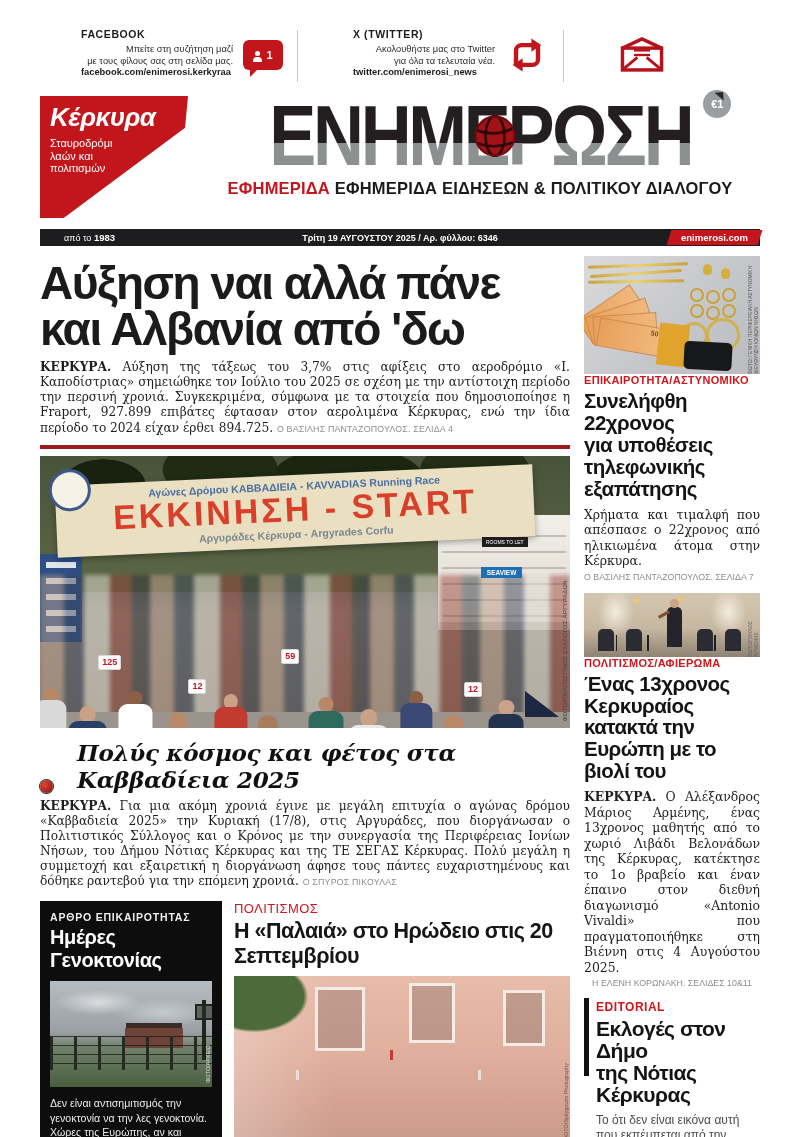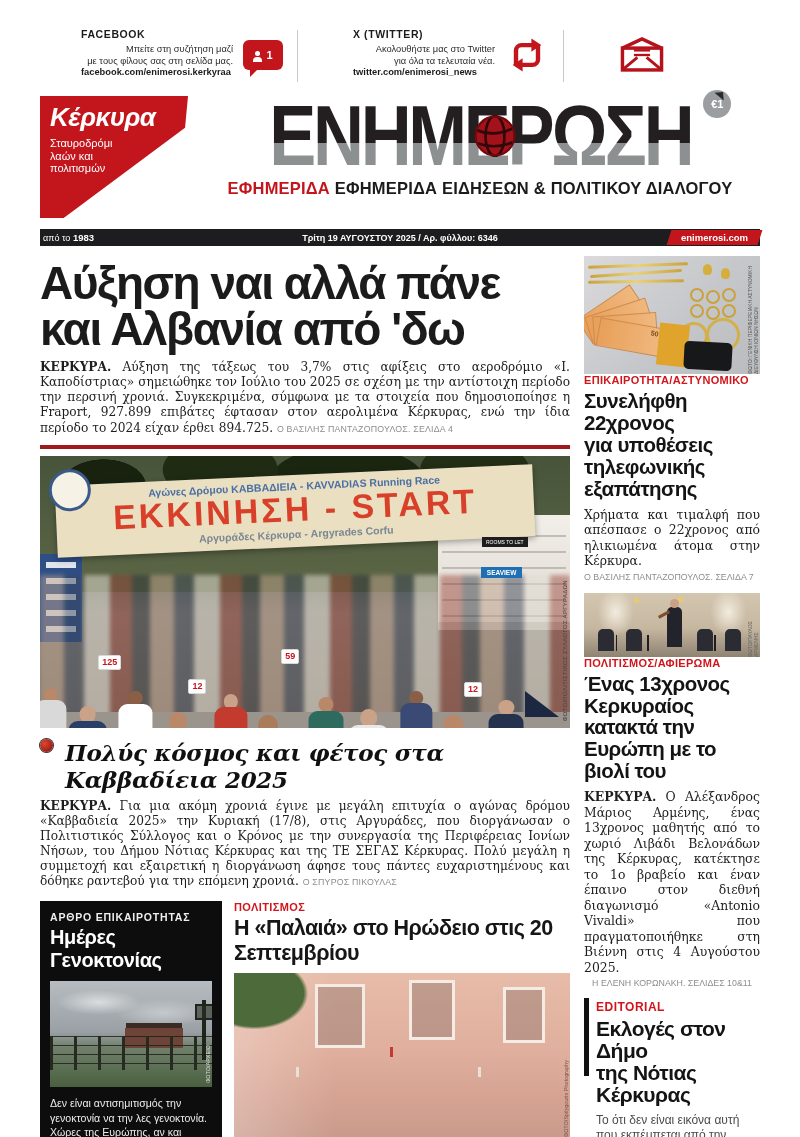--- a/index.html
+++ b/index.html
@@ -35,21 +35,21 @@
     -webkit-background-clip:text;background-clip:text;color:transparent;-webkit-text-fill-color:transparent;}
   .globe{position:absolute;left:50%;top:24%;width:42px;height:42px;transform:translateX(-6px);}
   .price-badge{position:absolute;right:6px;top:-6px;width:28px;height:28px;border-radius:50%;background:#9b9ea1;
     color:#fff;font-size:11px;font-weight:bold;line-height:28px;text-align:center;}
   .price-badge::before{content:'';position:absolute;top:-4px;right:2px;border:6px solid transparent;border-bottom-color:#2a2a2a;transform:rotate(40deg);}
   .tagline{margin-top:4px;font-size:16.5px;font-weight:800;letter-spacing:.2px;}
   .tagline .t-red{color:#c3161c;}
 
   
   .datebar{position:relative;margin:9px 40px 0;height:17px;background:#1d1d1f;color:#fff;display:flex;align-items:center;font-size:9px;}
-  .db-since{padding-left:3px;}
+  .db-since{padding-left:24px;}
   .db-since b{font-size:9.5px;}
   .db-issue{position:absolute;left:0;right:0;text-align:center;font-weight:bold;font-size:9px;}
   .db-site{margin-left:auto;position:relative;background:#c3161c;transform:skewX(-18deg);padding:2px 12px;}
   .db-site span{display:inline-block;transform:skewX(18deg);font-weight:bold;font-size:9.5px;}
 
   
   .content{display:flex;gap:14px;margin:10px 40px 0;}
   .left-col{width:530px;flex:0 0 530px;}
   .right-col{width:176px;flex:0 0 176px;}
 
@@ -87,21 +87,21 @@
   .runner{position:absolute;z-index:3;}
   .runner::before{content:'';position:absolute;top:0;left:50%;transform:translateX(-50%);width:calc(var(--w)*.40);height:calc(var(--w)*.40);border-radius:50%;background:var(--skin);}
   .runner::after{content:'';position:absolute;top:calc(var(--w)*.36);left:50%;transform:translateX(-50%);width:calc(var(--w)*.92);height:calc(var(--h) - var(--w)*.36);border-radius:9px 9px 3px 3px;background:var(--shirt);}
   .bib{position:absolute;z-index:4;background:#fff;border:1px solid #d8d8d8;color:#c3161c;font-weight:bold;font-size:9px;line-height:13px;padding:0 3px;border-radius:2px;}
   .ph-sign1{position:absolute;right:8%;top:30%;background:#1d1d1d;color:#fff;font-size:5px;padding:2px 4px;z-index:3;}
   .ph-sign2{position:absolute;right:9%;top:41%;background:#1f6fb5;color:#fff;font-size:6.5px;font-weight:bold;padding:2px 6px;z-index:3;}
   .flag{position:absolute;right:2%;bottom:4%;width:0;height:0;border-left:34px solid #1c2742;border-top:26px solid transparent;z-index:3;}
   .v-credit{position:absolute;right:2px;bottom:6px;writing-mode:vertical-rl;transform:rotate(180deg);font-size:6px;letter-spacing:.3px;color:#444;z-index:5;}
 
   
-  .race-head{display:flex;align-items:flex-start;gap:12px;margin:11px 0 6px;}
+  .race-head{display:flex;align-items:flex-end;gap:24px;margin:11px 0 6px;}
   .dot{width:13px;height:13px;border-radius:50%;background:radial-gradient(circle at 35% 35%,#e0452e,#7e1010);box-shadow:0 0 0 1px #333;flex:0 0 auto;}
   .race-headline{margin:0;font-family:"DejaVu Serif",serif;font-style:italic;font-weight:bold;font-size:23px;letter-spacing:-.3px;color:#101010;}
   .race-body{margin:0;font-family:"DejaVu Serif",serif;font-size:12.2px;line-height:1.24;text-align:justify;color:#1e1e1e;}
   .race-body .intro{font-weight:bold;}
 
   
   .bottom-row{display:flex;gap:12px;margin-top:12px;}
   .genocide-box{flex:0 0 182px;width:182px;background:#0d0d0d;color:#fff;padding:10px 10px 12px;box-sizing:border-box;}
   .gb-kicker{font-size:10.5px;font-weight:bold;letter-spacing:.8px;color:#efefef;}
   .gb-head{font-size:20px;font-weight:800;letter-spacing:-.4px;margin:3px 0 9px;}
@@ -112,21 +112,21 @@
   .camp-bldg{position:absolute;right:18%;top:44%;width:58px;height:20px;background:#6e4438;box-shadow:0 -6px 0 -1px #3c2a24;}
   .camp-tower{position:absolute;right:4%;top:18%;width:4px;height:60px;background:#20251c;}
   .camp-tower::before{content:'';position:absolute;top:4px;left:-7px;width:18px;height:12px;border:2px solid #20251c;background:rgba(40,46,34,.6);}
   .camp-fence{position:absolute;left:0;right:0;top:52%;height:34px;
     background:repeating-linear-gradient(90deg,#252b20 0 3px,transparent 3px 24px),
                repeating-linear-gradient(180deg,rgba(25,30,20,.8) 0 1px,transparent 1px 9px);}
   .gb-body{font-size:10.6px;line-height:1.34;color:#ececec;margin-top:9px;text-align:left;}
   .camp-credit{position:absolute;right:1px;bottom:4px;writing-mode:vertical-rl;transform:rotate(180deg);font-size:5.5px;color:#d8d8d8;}
 
   .culture-col{flex:1;min-width:0;}
-  .kicker{font-size:11px;font-weight:bold;letter-spacing:.4px;color:#d2151b;}
+  .kicker{font-size:13px;font-weight:normal;letter-spacing:.4px;color:#d2151b;}
   .culture-headline{margin:3px 0 7px;font-size:21.5px;font-weight:800;letter-spacing:-.5px;color:#161616;}
   .band-photo{position:relative;height:170px;overflow:hidden;background:linear-gradient(180deg,#e7bca9 0%,#e0af9d 45%,#d5a292 75%,#c79a8b 100%);}
   .band-photo::before{content:'';position:absolute;inset:0;background:
      radial-gradient(90px 60px at 6% 12%,#4d6b3a 55%,transparent 60%),
      linear-gradient(90deg,rgba(255,255,255,.25),transparent 30%);}
   .bp-window{position:absolute;border:3px solid #f4ece4;background:rgba(120,100,95,.35);}
   .bandsman{position:absolute;z-index:2;}
   .bandsman::before{content:'';position:absolute;top:0;left:50%;transform:translateX(-50%);width:calc(var(--w)*.38);height:calc(var(--w)*.5);border-radius:3px 3px 0 0;background:#14182a;box-shadow:0 calc(var(--w)*.5) 0 rgba(200,170,140,.9) inset;}
   .bandsman::after{content:'';position:absolute;top:calc(var(--w)*.52);left:50%;transform:translateX(-50%);width:var(--w);height:calc(var(--h) - var(--w)*.52);border-radius:6px 6px 0 0;background:#232c4e;box-shadow:inset 0 4px 0 rgba(255,255,255,.25);}
   .plume{position:absolute;width:3px;height:10px;background:#e8e2d6;z-index:3;}

